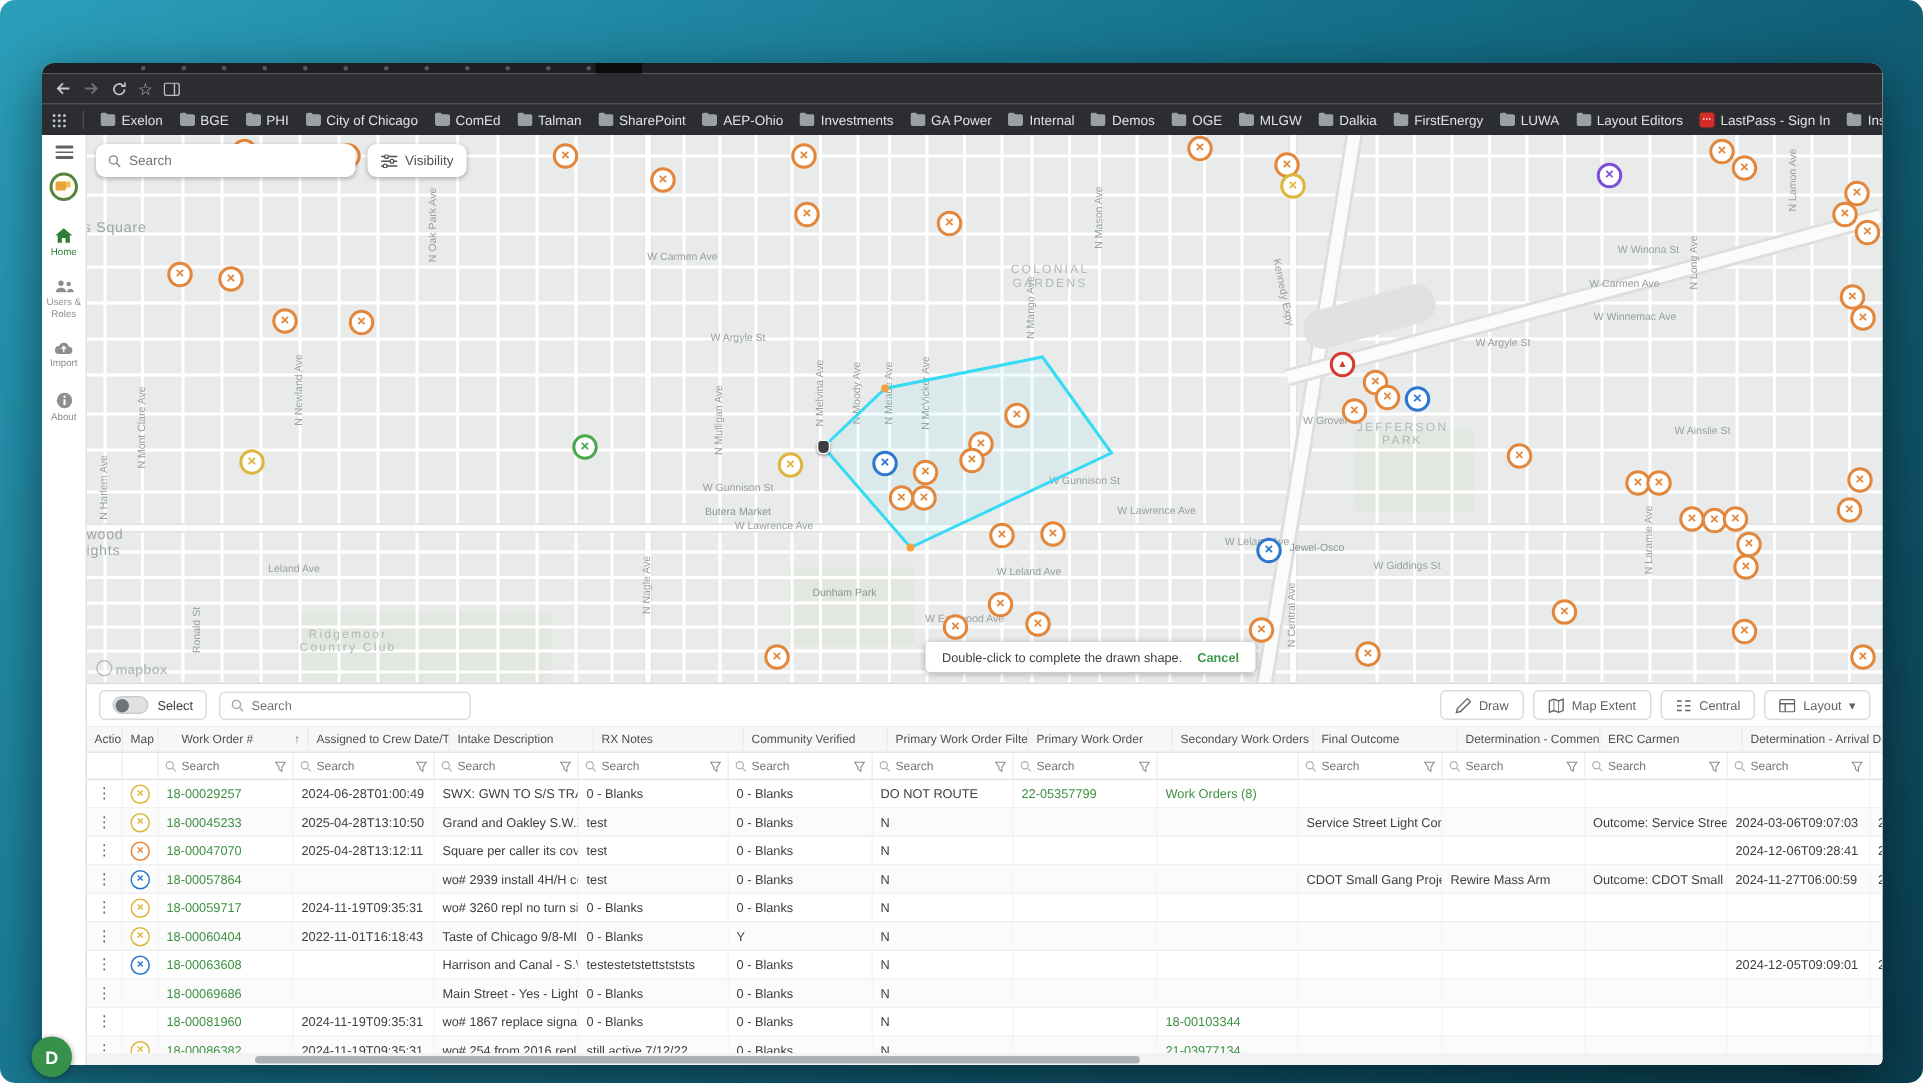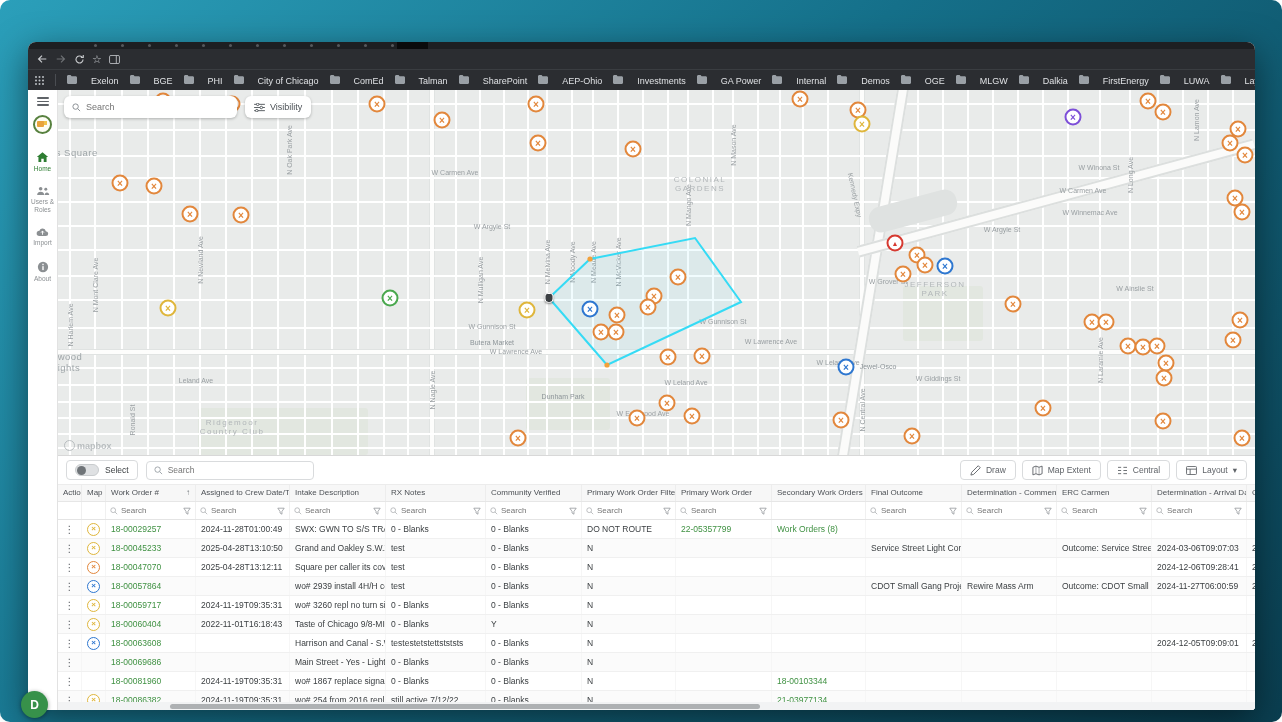--- a/index.html
+++ b/index.html
@@ -12,21 +12,21 @@
   .tab-dot { position:absolute; top:2px; width:3px; height:3px; border-radius:50%; background:#55585c; }
   .tab-notch { position:absolute; left:369px; top:0; width:31px; height:7px; background:#0a0b0c; }
   .urlrow { height:20px; background:#2b2d31; display:flex; align-items:center; padding:0 8px; gap:7px; color:#c8cacd; }
   .navbtn { display:flex; align-items:center; color:#c8cacd; }
   .navbtn.dim { color:#6e7174; }
   .urlpill { flex:1; height:14px; background:#35383d; border-radius:7px; display:flex; align-items:center; gap:5px; padding:0 8px; font-size:9.5px; overflow:hidden; white-space:nowrap; }
   .urlhost { color:#e8eaed; }
   .urlpath { color:#9aa0a6; }
   .chromeicon { color:#bdc1c5; font-size:11px; display:flex; align-items:center; }
   .bmrow { height:21px; background:#2b2d31; border-top:1px solid #3a3d41; display:flex; align-items:center; padding:0 7px; gap:11px; overflow:hidden; }
-  .bm { display:flex; align-items:flex-end; gap:14px; color:#dfe1e4; font-size:9px; white-space:nowrap; flex:none; }
+  .bm { display:flex; align-items:center; gap:4px; color:#dfe1e4; font-size:9px; white-space:nowrap; flex:none; }
   .bm-lastpass { width:10px; height:10px; border-radius:2px; background:#d32d27; color:#fff; font-size:6px; line-height:10px; text-align:center; font-weight:bold; }
   .bm-sep { width:1px; height:12px; background:#4a4d52; flex:none; }
 
   
   .app { position:absolute; left:0; right:0; top:48px; bottom:0; display:flex; background:#fff; }
   .sidebar { width:30px; background:#fff; border-right:1px solid #e2e2e2; z-index:30; display:flex; flex-direction:column; align-items:center; padding-top:7px; flex:none; }
   .hamburger { width:12px; display:flex; flex-direction:column; gap:2px; margin-bottom:9px; }
   .hamburger div { height:1.6px; background:#5f6368; border-radius:1px; }
   .applogo { width:19px; height:19px; border-radius:50%; border:2.5px solid #57813f; background:#fdfdf4; position:relative; margin-bottom:10px; }
   .applogo::after { content:""; position:absolute; left:2px; top:4px; width:7px; height:6px; background:#e8a33c; border-radius:1px; box-shadow:4px -1px 0 -1px #f0c24a; }
@@ -504,20 +504,24 @@
           </div>
           <div class="map-visibility">
             <svg width="11" height="9" viewBox="0 0 12 10">
                 <path d="M0 1.5h12M0 5h12M0 8.5h12" stroke="currentColor"></path>
                 <circle cx="4" cy="1.5" r="1.4" fill="#fff" stroke="currentColor"></circle>
                 <circle cx="8" cy="5" r="1.4" fill="#fff" stroke="currentColor"></circle>
                 <circle cx="3" cy="8.5" r="1.4" fill="#fff" stroke="currentColor"></circle>
               </svg>
             <span>Visibility</span>
           </div>
+          <div class="hint">
+            <span>Double-click to complete the drawn shape.</span>
+            <span class="cancel">Cancel</span>
+          </div>
           <div class="mapattrib">mapbox</div>
         </div>
 
         <div class="tablewrap">
           <div class="ttoolbar">
             <div class="select-wrap">
               <div class="toggle"></div>
               <span>Select</span>
             </div>
             <div class="tsearch">
@@ -565,21 +569,21 @@
                 </div>
               </div>
           </div>
           <div class="thead" id="thead">
               <div class="th" style="width: 24px;">
                 <span>Action</span>
               </div>
               <div class="th" style="width: 24px;">
                 <span>Map</span>
               </div>
-              <div class="th" style="width: 90px;">
+              <div class="th" style="width: 90px; margin-left: 10px;">
                 <span>Work Order #</span>
                 <span class="sort">↑</span>
               </div>
               <div class="th" style="width: 94px;">
                 <span>Assigned to Crew Date/Time</span>
               </div>
               <div class="th" style="width: 96px;">
                 <span>Intake Description</span>
               </div>
               <div class="th" style="width: 100px;">
@@ -775,21 +779,21 @@
             </div>
           <div class="tbody" id="tbody">
               <div class="trow">
                 <div class="td" style="width: 24px;">
                   <span class="dots">⋮</span>
                 </div>
                 <div class="td" style="width: 24px;">
                   <span class="mini-marker" style="border-color: rgb(223, 182, 60); color: rgb(223, 182, 60); margin: 0px auto;">×</span>
                 </div>
                 <div class="td green" style="width: 90px;">18-00029257</div>
-                <div class="td" style="width: 94px;">2024-11-28T01:00:49</div>
+                <div class="td" style="width: 94px;">2024-06-28T01:00:49</div>
                 <div class="td" style="width: 96px;">SWX: GWN TO S/S TRAFFIC M/A</div>
                 <div class="td" style="width: 100px;">0 - Blanks</div>
                 <div class="td" style="width: 96px;">0 - Blanks</div>
                 <div class="td" style="width: 94px;">DO NOT ROUTE</div>
                 <div class="td green" style="width: 96px;">22-05357799</div>
                 <div class="td green" style="width: 94px;">Work Orders (8)</div>
                 <div class="td" style="width: 96px;"></div>
                 <div class="td" style="width: 95px;"></div>
                 <div class="td" style="width: 95px;"></div>
                 <div class="td" style="width: 95px;"></div>

